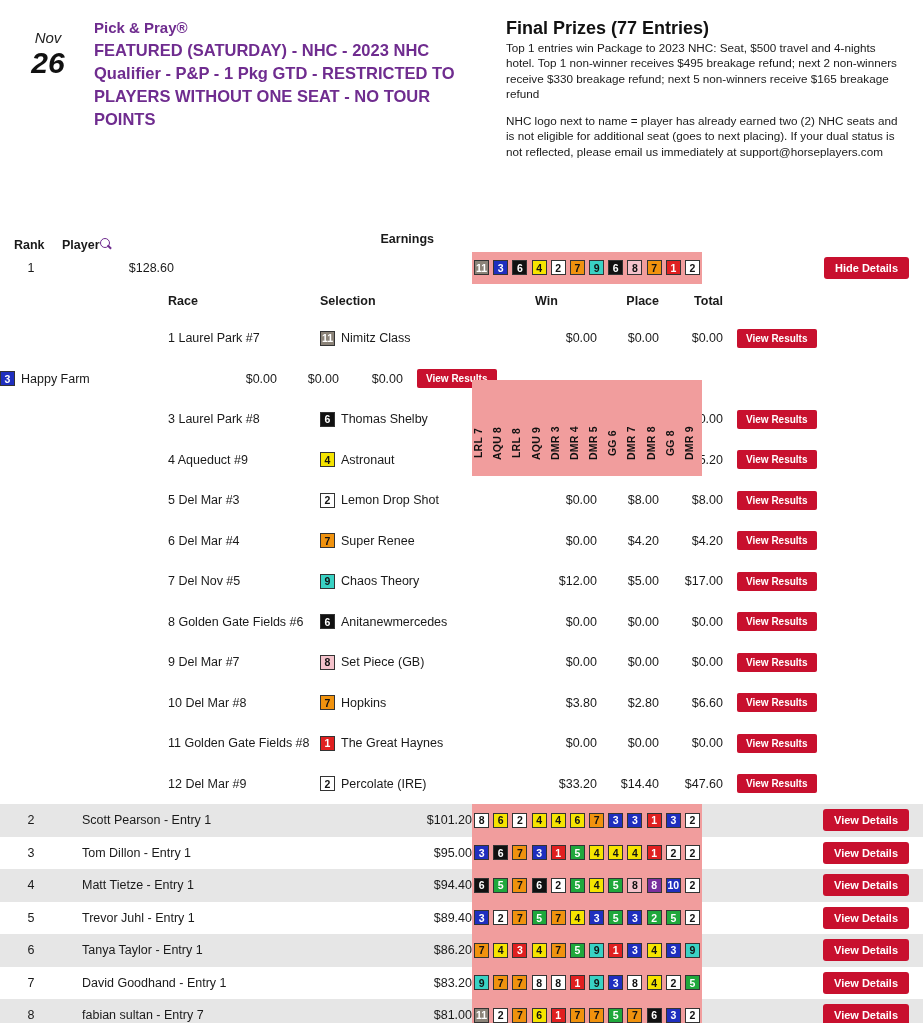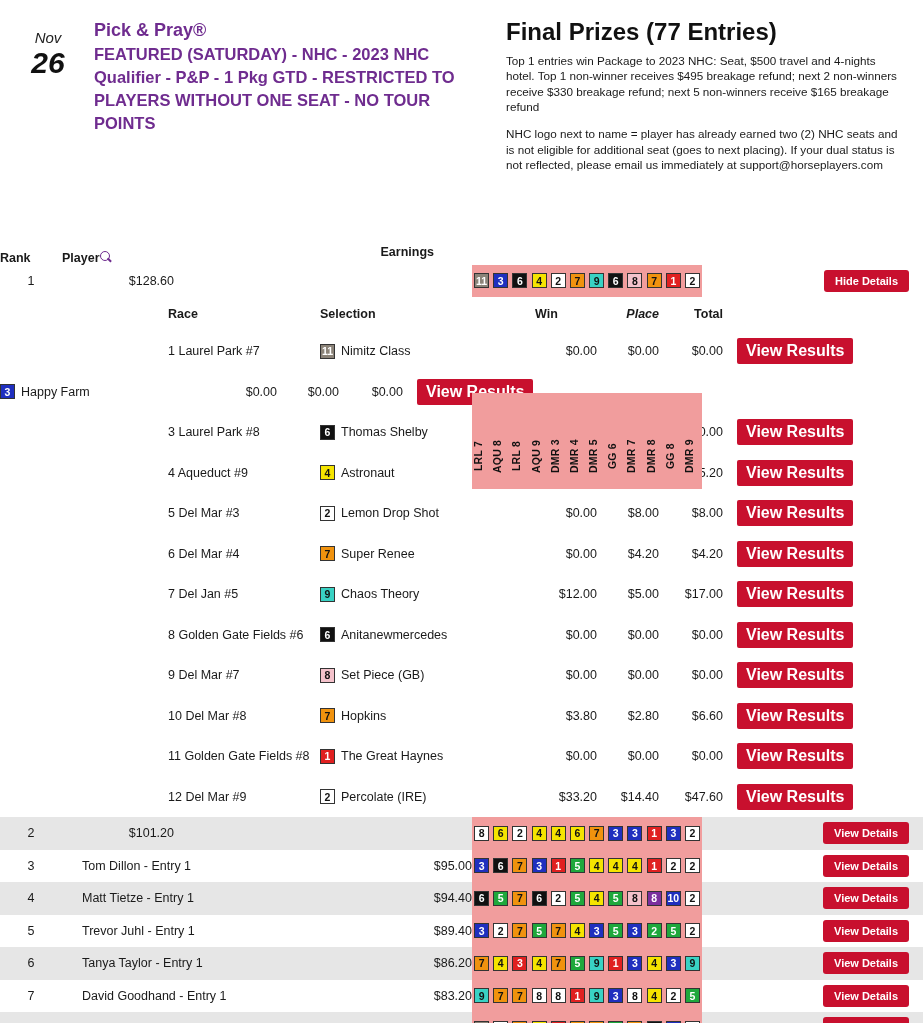--- a/index.html
+++ b/index.html
@@ -12,34 +12,34 @@
   }
   .page { position: relative; width: 923px; min-height: 1023px; }
 
   
   .header { display: flex; padding: 18px 12px 0 12px; }
   .date-box { width: 72px; text-align: center; flex: 0 0 72px; padding-top: 12px; font-style: italic; }
   .date-month { font-size: 15px; color: #222; line-height: 1.1; }
   .date-day { font-size: 30px; font-weight: bold; color: #111; line-height: 1.05; }
 
   .title-col { flex: 0 0 400px; padding-left: 10px; }
-  .brand { color: #6f2c8f; font-size: 18px; font-weight: bold; line-height: 1.35; }
+  .brand { color: #6f2c8f; font-size: 15px; font-weight: bold; line-height: 1.35; }
   .event-title { color: #6f2c8f; font-size: 16.5px; font-weight: bold; line-height: 1.38; margin-top: 1px; }
 
   .prizes-col { flex: 1; padding-left: 22px; padding-right: 10px; }
-  .prizes-title { font-size: 24px; font-weight: bold; color: #111; line-height: 1.2; margin-bottom: 6px; }
+  .prizes-title { font-size: 18px; font-weight: bold; color: #111; line-height: 1.2; margin-bottom: 0; }
   .prizes-text { font-size: 11.7px; line-height: 1.33; color: #1a1a1a; }
   .prizes-text p { margin: 0 0 11px 0; }
   .prizes-text p:last-child { margin-bottom: 0; }
 
   
   .board { margin-top: 34px; position: relative; }
 
   .col-head { display: flex; align-items: flex-end; height: 58px; font-size: 12.5px; font-weight: bold; }
-  .c-rank { flex: 0 0 62px; }
+  .c-rank { flex: 0 0 62px; padding-left: 14px; }
   .c-player { flex: 0 0 390px; display: flex; align-items: center; }
 
   .earn-head { position: absolute; left: 370px; top: 38px; width: 64px; text-align: right; font-size: 12.5px; font-weight: bold; }
 
   .magnifier { display: inline-block; width: 13px; height: 13px; position: relative; }
   .magnifier::before { content:""; position:absolute; left:0; top:0; width:8px; height:8px; border:1.5px solid #6f2c8f; border-radius:50%; }
   .magnifier::after { content:""; position:absolute; left:7px; top:8px; width:5px; height:1.6px; background:#6f2c8f; transform: rotate(45deg); }
 
   
   .strip-head {
@@ -87,31 +87,31 @@
   }
 
   .btn {
     display: inline-block;
     background: #c8102e; color: #fff;
     font-size: 11px; font-weight: bold;
     border: none; border-radius: 3px;
     padding: 5px 11px; cursor: pointer;
     white-space: nowrap;
   }
-  .btn.small { font-size: 16px; padding: 4px 9px; border-radius: 2px; }
+  .btn.small { font-size: 10px; padding: 4px 9px; border-radius: 2px; }
 
   
   .details { padding-left: 0; }
   .det-head, .det-row { display: flex; align-items: center; font-size: 12.5px; }
   .det-head { font-weight: bold; height: 34px; }
   .det-row { height: 40.5px; }
   .det-head .h-race { flex: 0 0 320px; padding-left: 168px; }
   .det-head .h-sel { flex: 0 0 215px; }
   .det-head .h-win { flex: 0 0 62px; text-align: left; }
-  .det-head .h-place { flex: 0 0 62px; text-align: right; font-style: italic; }
+  .det-head .h-place { flex: 0 0 62px; text-align: right; }
   .det-head .h-total { flex: 0 0 64px; text-align: right; }
   .det-head .h-btn { flex: 1; }
 
   .det-row .r-race { flex: 0 0 320px; padding-left: 168px; }
   .det-row .r-sel { flex: 0 0 215px; display: flex; align-items: center; gap: 6px; }
   .det-row .r-win { flex: 0 0 62px; text-align: right; }
   .det-row .r-place { flex: 0 0 62px; text-align: right; }
   .det-row .r-total { flex: 0 0 64px; text-align: right; }
   .det-row .r-btn { flex: 1; padding-left: 14px; }
 </style>
@@ -280,21 +280,21 @@
             <div class="r-sel">
               <span class="saddle" style="background: rgb(240, 146, 14); color: rgb(17, 17, 17);">7</span>
               <span>Super Renee</span>
             </div>
             <div class="r-win">$0.00</div>
             <div class="r-place">$4.20</div>
             <div class="r-total">$4.20</div>
             <div class="r-btn"><button class="btn small">View Results</button></div>
           </div>
           <div class="det-row">
-            <div class="r-race">7 Del Jan #5</div>
+            <div class="r-race">7 Del Nov #5</div>
             <div class="r-sel">
               <span class="saddle" style="background: rgb(57, 210, 196); color: rgb(17, 17, 17);">9</span>
               <span>Chaos Theory</span>
             </div>
             <div class="r-win">$12.00</div>
             <div class="r-place">$5.00</div>
             <div class="r-total">$17.00</div>
             <div class="r-btn"><button class="btn small">View Results</button></div>
           </div>
           <div class="det-row">
@@ -389,20 +389,21 @@
               <span class="saddle" style="background: rgb(224, 32, 32); color: rgb(255, 255, 255);">1</span>
             </div>
             <div class="pick">
               <span class="saddle" style="background: rgb(31, 47, 191); color: rgb(255, 255, 255);">3</span>
             </div>
             <div class="pick">
               <span class="saddle" style="background: rgb(255, 255, 255); color: rgb(17, 17, 17);">2</span>
             </div>
           </div>
           <div class="rank">2</div>
+          <div class="player">Scott Pearson - Entry 1</div>
           <div class="earnings">$101.20</div>
           <div class="strip-space"></div>
           <div class="btn-cell"><button class="btn">View Details</button></div>
         </div>
         <div class="row">
           <div class="strip">
             <div class="pick">
               <span class="saddle" style="background: rgb(31, 47, 191); color: rgb(255, 255, 255);">3</span>
             </div>
             <div class="pick">

